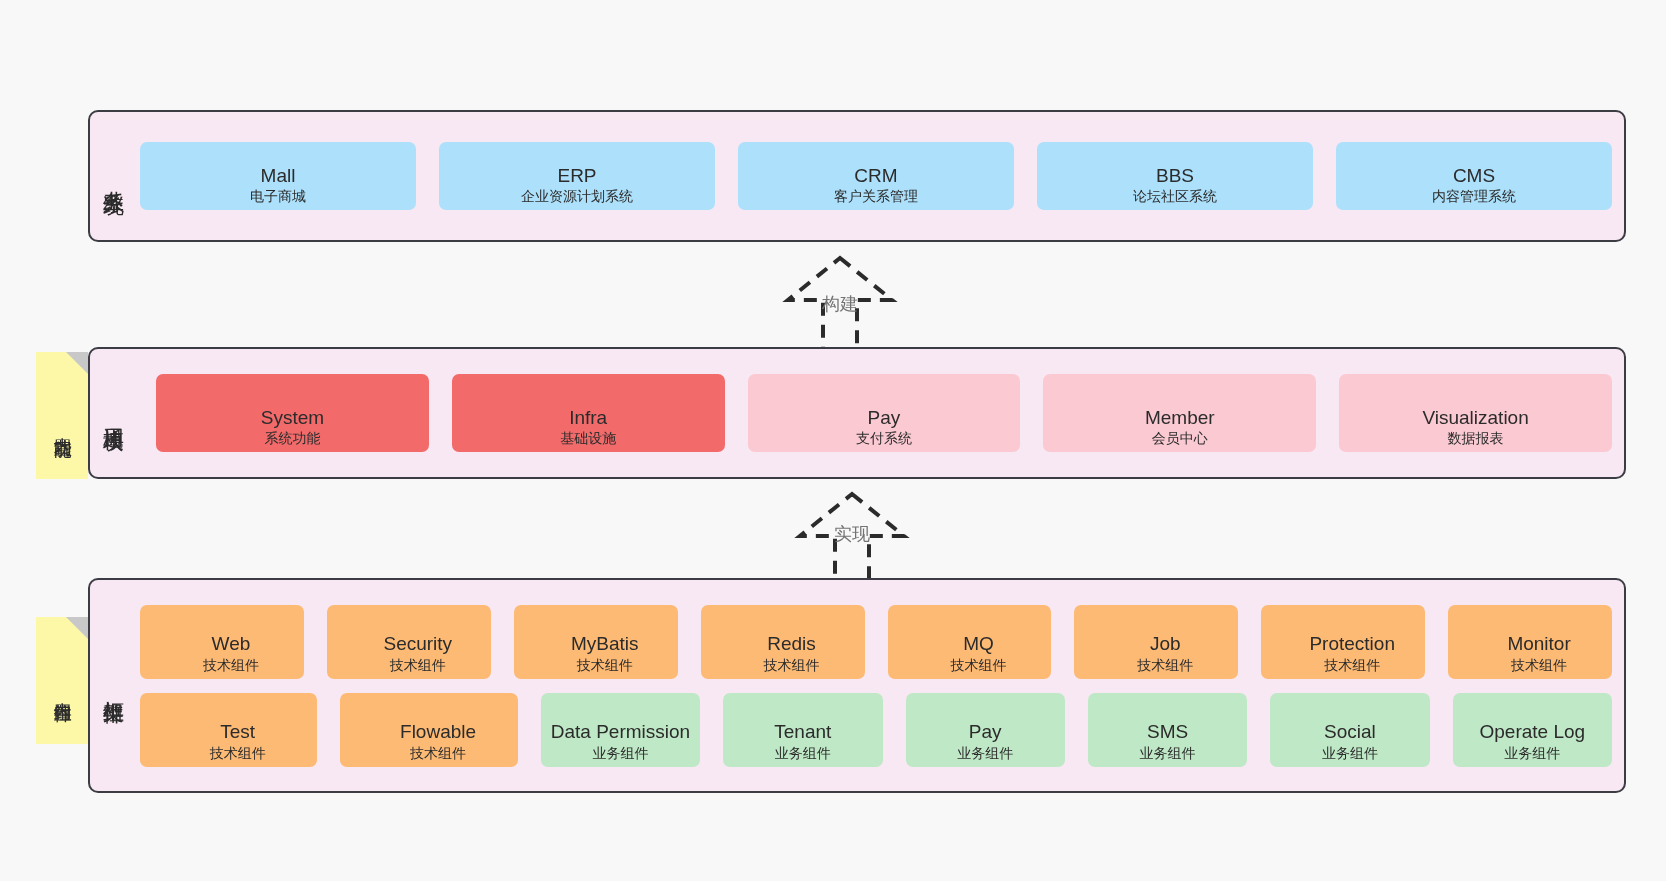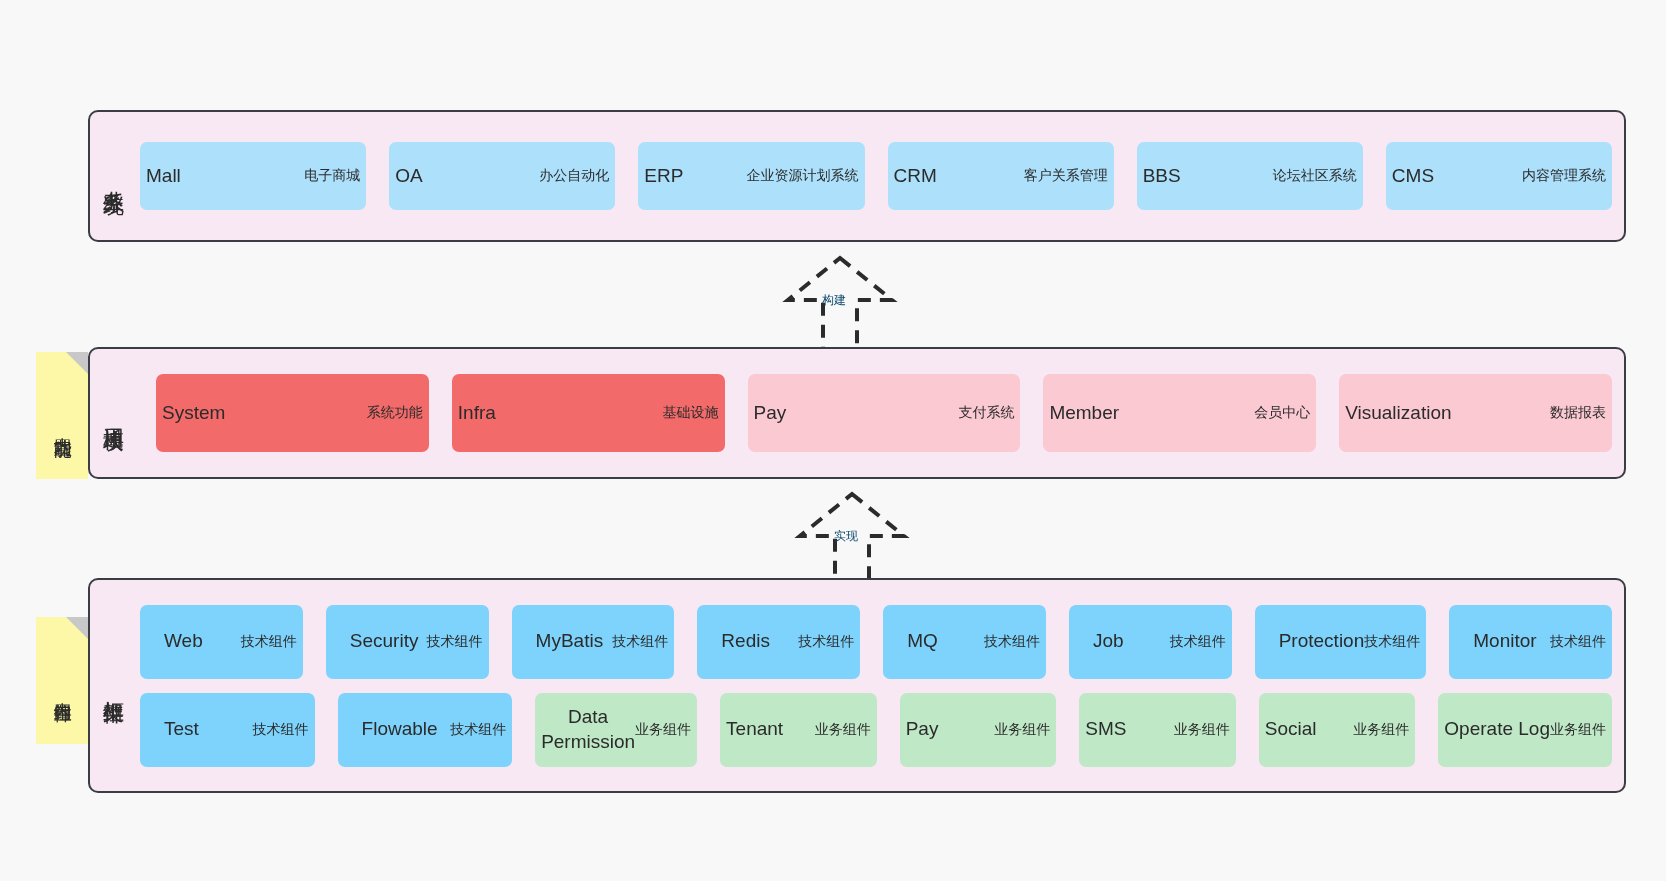--- a/index.html
+++ b/index.html
@@ -61,43 +61,43 @@
   .row {
     display: flex;
     gap: 23px;
     align-items: stretch;
   }
 
   .card {
     flex: 1 1 0;
     border-radius: 7px;
     display: flex;
-    flex-direction: row;
+    flex-direction: column;
     align-items: center;
-    justify-content: space-between;
+    justify-content: flex-end;
     text-align: center;
     line-height: 1.28;
     box-sizing: border-box;
     padding: 4px 6px;
   }
   .card .en {
     font-size: 19px;
     white-space: nowrap;
   }
   .card .en.wrap { white-space: normal; }
   .card .cn {
     font-size: 14px;
     white-space: nowrap;
   }
 
   
   .c-blue        { background: #ace0fb; }
   .c-red         { background: #f26a6a; }
   .c-pink        { background: #fbc9d2; }
-  .c-green       { background: #7dd3fc; padding-left: 24px; }
+  .c-green       { background: #fdba74; padding-left: 24px; }
   .c-green-light { background: #bfe8c6; }
 
   
   #layer-business  { left: 88px;  top: 110px; width: 1538px; height: 132px; }
   #layer-modules   { left: 88px;  top: 347px; width: 1538px; height: 132px; gap: 16px; }
   #layer-framework { left: 88px;  top: 578px; width: 1538px; height: 215px; }
 
   #layer-business  .row { height: 68px; }
   #layer-modules   .row { height: 78px; }
   #layer-framework .row { height: 74px; }
@@ -108,28 +108,28 @@
     width: 160px;
     height: 100px;
   }
   #arrow-build   { left: 760px; top: 254px; }
   #arrow-impl    { left: 772px; top: 490px; }
 
   .arrow svg { display: block; overflow: visible; }
 
   .arrow-label {
     position: absolute;
-    font-size: 12px;
-    color: #0c4a6e;
+    font-size: 18px;
+    color: #737373;
     background: transparent;
     white-space: nowrap;
     user-select: none;
   }
   #arrow-build .arrow-label { left: 62px; top: 38px; }
-  #arrow-impl  .arrow-label { left: 62px; top: 38px; }
+  #arrow-impl  .arrow-label { left: 62px; top: 32px; }
 
   
   .note {
     position: absolute;
     width: 52px;
     background: #fcf8a8;
     color: #2b2b2b;
     font-size: 18px;
     line-height: 1.2;
     letter-spacing: 1px;
@@ -162,24 +162,20 @@
 
 <div class="canvas">
 
   <div class="layer" id="layer-business">
     <div class="layer-title">业务系统</div>
     <div class="layer-body">
       <div class="row">
         <div class="card c-blue">
           <span class="en">Mall</span>
           <span class="cn">电子商城</span>
-        </div>
-        <div class="card c-blue">
-          <span class="en">OA</span>
-          <span class="cn">办公自动化</span>
         </div>
         <div class="card c-blue">
           <span class="en">ERP</span>
           <span class="cn">企业资源计划系统</span>
         </div>
         <div class="card c-blue">
           <span class="en">CRM</span>
           <span class="cn">客户关系管理</span>
         </div>
         <div class="card c-blue">

